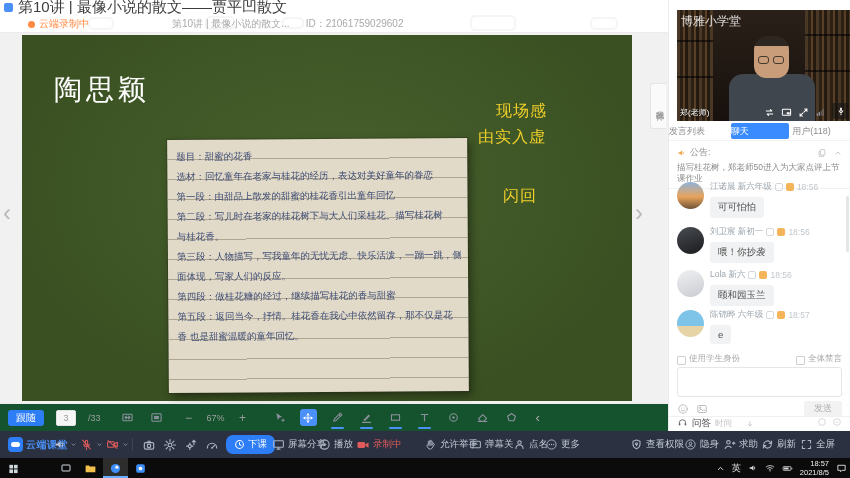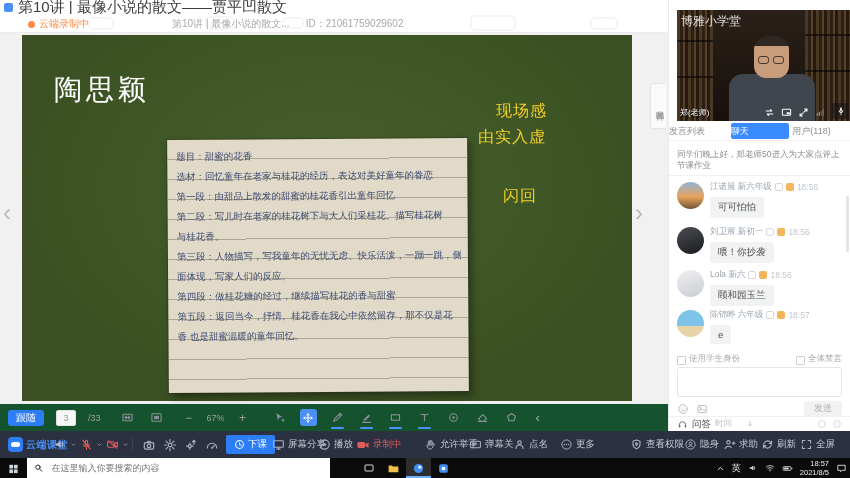--- a/index.html
+++ b/index.html
@@ -81,35 +81,35 @@
   .b2{width:8px;height:8px;background:#f3b45a;border-radius:2px;flex:none}
   .m-time{color:#c2c8ce}
   .bubble{display:inline-block;margin-top:4px;background:#f1f2f3;border-radius:3px;padding:4px 8px;font-size:9.5px;color:#4c4c4c}
   .scrollthumb{position:absolute;right:1px;top:196px;width:3px;height:56px;background:#e5e5e5;border-radius:2px}
   .idrow{position:absolute;left:8px;right:8px;top:353px;display:flex;justify-content:space-between;font-size:8.5px;color:#a8a8a8}
   .ckb{display:flex;align-items:flex-end;gap:3px}
   .ck{width:9px;height:9px;border:1px solid #cfcfcf;border-radius:1px;background:#fff;flex:none}
   .chatinput{position:absolute;left:8px;right:8px;top:367px;height:30px;border:1px solid #e6e6e6;border-radius:3px;background:#fff}
   .inprow{position:absolute;left:8px;right:8px;top:401px;display:flex;align-items:center;gap:7px;color:#b8b8b8}
   .send{margin-left:auto;background:#f2f2f2;color:#afafaf;font-size:9px;padding:2px 10px;border-radius:2px;line-height:1.3}
-  .qarow{position:absolute;left:0;right:0;top:416px;height:15px;border-top:1px solid #f0f0f0;display:flex;align-items:center;padding:0 8px;gap:4px}
+  .qarow{position:absolute;left:0;right:0;top:416px;height:15px;border-top:1px solid #f0f0f0;display:flex;padding:0 8px;gap:4px}
   .qalabel{font-size:9.5px;color:#4a4a4a}
   .qasort{font-size:8.5px;color:#c3c3c3;display:flex;align-items:center;gap:14px}
   .qaic-r{margin-left:auto;display:flex;gap:5px;color:#d0d0d0}
 
   
   .cbar{position:absolute;top:431px;left:0;width:850px;height:27px;background:#2b3140}
   .cb{position:absolute;top:0;height:27px;display:flex;align-items:center;gap:3px;color:#aab2c0}
   .cb .lbl{font-size:9.5px;color:#c3cad6;white-space:nowrap}
   .brandic{width:15px;height:15px;background:#2d7df6;border-radius:4px;position:relative;flex:none}
   .brandic::after{content:"";position:absolute;left:3px;top:5px;width:9px;height:5px;background:#fff;border-radius:3px}
   .brandtxt{font-size:10px;color:#4a90f8;font-weight:bold;letter-spacing:.5px}
   .red{color:#e05b5b}.red .lbl{color:#e05b5b}
   .vdiv{position:absolute;top:7px;left:132px;width:1px;height:13px;background:#3d4456}
-  .endbtn{background:#2d7df6;border-radius:2px;padding:0 8px;height:19px;margin-top:4px;color:#fff}
+  .endbtn{background:#2d7df6;border-radius:7px;padding:0 8px;height:19px;margin-top:4px;color:#fff}
   .endbtn .lbl{color:#fff}
 
   
   .tbar{position:absolute;top:458px;left:0;width:850px;height:20px;background:#0b0b0b;display:flex;align-items:center}
   .start{width:27px;height:20px;display:flex;align-items:center;justify-content:center;color:#cfd8dc;flex:none}
   .tsearch{width:303px;height:20px;background:#fff;display:flex;align-items:center;gap:6px;padding:0 7px;flex:none}
   .tsearch input{border:none;outline:none;font-size:9px;color:#444;width:100%;font-family:"Liberation Sans",sans-serif;background:transparent}
   .tapps{display:flex;margin-left:26px}
   .tbic{width:25px;height:20px;display:flex;align-items:center;justify-content:center}
   .tbic.on{background:rgba(255,255,255,.14);box-shadow:inset 0 -2px 0 #6ab0ff}
@@ -283,21 +283,37 @@
       </div>
     </div>
 
     <div class="tabs">
       <div class="tab">发言列表</div>
       <div class="tab active">聊天</div>
       <div class="tab">用户(118)</div>
     </div>
 
     <div class="notice">
-      <div class="notice-body">同学们晚上好，郑老师50进入为大家点评上节课作业</div>
+      <div class="notice-top">
+        <svg class="svgi" width="10" height="10" viewBox="0 0 24 24">
+            <path d="M3.5 10v4h3.5l5 3.8V6.2L7 10z" fill="#f5a54a"></path>
+            <path d="M14.5 9.5a3.5 3.5 0 0 1 0 5" stroke="#f5a54a" stroke-width="2" fill="none" stroke-linecap="round"></path>
+          </svg>
+        <span>公告:</span>
+        <span class="notice-ic">
+          <svg class="svgi" width="10" height="10" viewBox="0 0 24 24" fill="none" stroke="currentColor" stroke-width="2">
+              <rect x="8" y="4" width="11" height="13" rx="1.5"></rect>
+              <path d="M8 8H5v12h11v-3"></path>
+            </svg>
+          <svg class="svgi" width="10" height="10" viewBox="0 0 24 24" fill="none" stroke="currentColor" stroke-width="2.2" stroke-linecap="round" stroke-linejoin="round">
+              <path d="M7 14.5l5-5 5 5"></path>
+            </svg>
+        </span>
+      </div>
+      <div class="notice-body">描写桂花树，郑老师50进入为大家点评上节课作业</div>
     </div>
 
     <div class="msg m1">
       <span class="avatar av1"></span>
       <div class="m-head">
           <span>江诺晨 新六年级</span>
           <span class="b1"></span>
           <span class="b2"></span>
           <span class="m-time">18:56</span>
         </div>
@@ -485,21 +501,21 @@
         </svg>
       <span class="lbl">弹幕关</span>
     </div>
     <div class="cb" style="left:513px">
       <svg class="svgi" width="13" height="13" viewBox="0 0 24 24" fill="none" stroke="currentColor" stroke-width="2" stroke-linecap="round">
           <circle cx="12" cy="8.5" r="3.2"></circle>
           <path d="M5.5 19.5a6.5 6.5 0 0 1 13 0"></path>
         </svg>
       <span class="lbl">点名</span>
     </div>
-    <div class="cb" style="left:560px">
+    <div class="cb" style="left:545px">
       <svg class="svgi" width="13" height="13" viewBox="0 0 24 24" fill="none" stroke="currentColor" stroke-width="1.8">
           <circle cx="12" cy="12" r="8.5"></circle>
           <circle cx="8" cy="12" r="1.2" fill="currentColor" stroke="none"></circle>
           <circle cx="12" cy="12" r="1.2" fill="currentColor" stroke="none"></circle>
           <circle cx="16" cy="12" r="1.2" fill="currentColor" stroke="none"></circle>
         </svg>
       <span class="lbl">更多</span>
     </div>
     <div class="cb" style="left:630px">
       <svg class="svgi" width="13" height="13" viewBox="0 0 24 24" fill="none" stroke="currentColor" stroke-width="2" stroke-linejoin="round">
@@ -540,27 +556,20 @@
 
   <div class="tbar">
     <div class="start">
       <svg class="svgi" width="11" height="11" viewBox="0 0 24 24" fill="currentColor">
           <rect x="3" y="4" width="8" height="8"></rect>
           <rect x="13" y="4" width="8" height="8"></rect>
           <rect x="3" y="14" width="8" height="8"></rect>
           <rect x="13" y="14" width="8" height="8"></rect>
         </svg>
     </div>
-    <div class="tsearch">
-      <svg class="svgi" width="10" height="10" viewBox="0 0 24 24" fill="none" stroke="#222" stroke-width="2.4" stroke-linecap="round">
-          <circle cx="10" cy="10" r="5.5"></circle>
-          <path d="M14.5 14.5L20 20"></path>
-        </svg>
-      <input type="text" placeholder="在这里输入你要搜索的内容" style="">
-    </div>
     <div class="tapps">
       <span class="tbic">
         <svg class="svgi" width="12" height="12" viewBox="0 0 24 24" fill="none" stroke="#cfd8dc" stroke-width="2">
             <rect x="4" y="6" width="16" height="12" rx="1"></rect>
           </svg>
       </span>
       <span class="tbic">
         <svg class="svgi" width="13" height="13" viewBox="0 0 24 24">
             <path d="M3 6.5h6l2 2h10V19H3z" fill="#f3c14b"></path>
           </svg>

